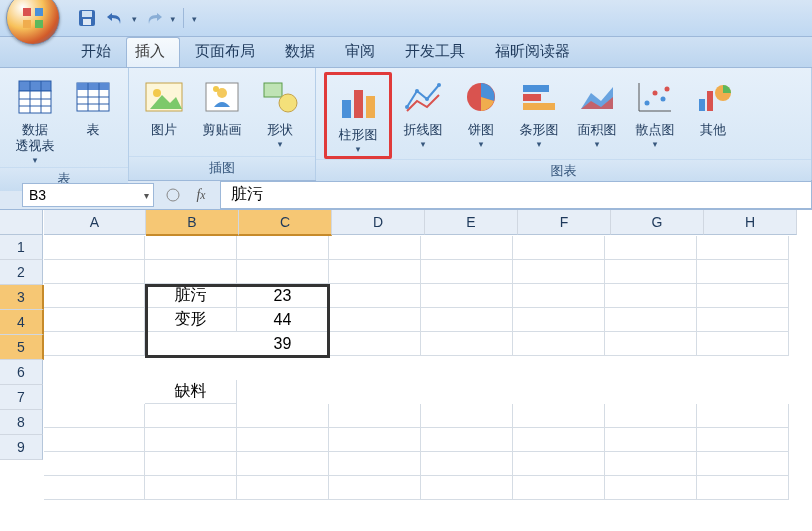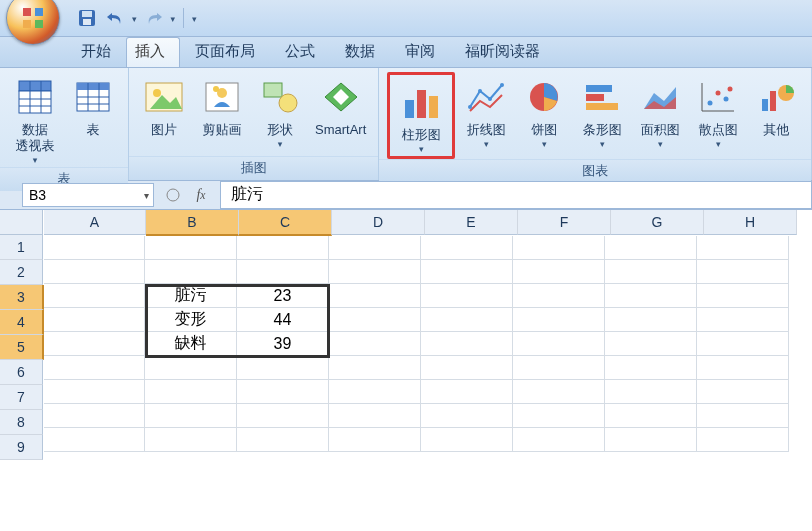--- a/index.html
+++ b/index.html
@@ -77,23 +77,23 @@
     <span class="dd-arrow">▾</span>
     <div class="qat-sep"></div>
     <span class="dd-arrow">▾</span>
   </div>
 </div>
 
 <div class="tabs">
   <div class="tab">开始</div>
   <div class="tab active">插入</div>
   <div class="tab">页面布局</div>
-  <div class="tab">公式</div>
   <div class="tab">数据</div>
   <div class="tab">审阅</div>
+  <div class="tab">开发工具</div>
   <div class="tab">福昕阅读器</div>
 </div>
 
 <div class="ribbon">
 
   <div class="group">
     <div class="group-body">
       <div class="btn-large">
         <div class="icon-box">
             <svg width="36" height="36">
@@ -151,29 +151,20 @@
       </div>
       <div class="btn-large">
         <div class="icon-box">
             <svg width="40" height="36">
               <rect x="4" y="4" width="18" height="14" fill="#bfe3b4" stroke="#5a9c4a"></rect>
               <circle cx="28" cy="24" r="9" fill="#f4e07a" stroke="#c4a24a"></circle>
             </svg>
           </div>
         <div class="lbl">形状</div>
         <div class="dd-arrow">▾</div>
-      </div>
-      <div class="btn-large">
-        <div class="icon-box">
-            <svg width="40" height="36">
-              <path d="M20 4 L36 18 L20 32 L4 18 Z" fill="#5cb85c" stroke="#3a8a3a"></path>
-              <path d="M12 18 L20 10 L28 18 L20 26 Z" fill="#fff"></path>
-            </svg>
-          </div>
-        <div class="lbl">SmartArt</div>
       </div>
     </div>
     <div class="group-label">插图</div>
   </div>
 
   <div class="group" style="flex:1">
     <div class="group-body">
       <div class="highlight-box">
         <div class="btn-large">
           <div class="icon-box">
@@ -343,21 +334,21 @@
           <div class="cell tc" style="width: 92px;">变形</div>
           <div class="cell tc" style="width: 92px; text-align: center;">44</div>
           <div class="cell" style="width: 92px;"></div>
           <div class="cell" style="width: 92px;"></div>
           <div class="cell" style="width: 92px;"></div>
           <div class="cell" style="width: 92px;"></div>
           <div class="cell" style="width: 92px;"></div>
         </div>
         <div class="gridrow">
           <div class="cell" style="width: 101px;"></div>
-          <div class="cell tc" style="width: 92px;">缺料</div>
+          <div class="cell tc" style="width: 92px; margin-top: 48px;">缺料</div>
           <div class="cell tc" style="width: 92px;">39</div>
           <div class="cell" style="width: 92px;"></div>
           <div class="cell" style="width: 92px;"></div>
           <div class="cell" style="width: 92px;"></div>
           <div class="cell" style="width: 92px;"></div>
           <div class="cell" style="width: 92px;"></div>
         </div>
         <div class="gridrow">
           <div class="cell" style="width: 101px;"></div>
           <div class="cell" style="width: 92px;"></div>

